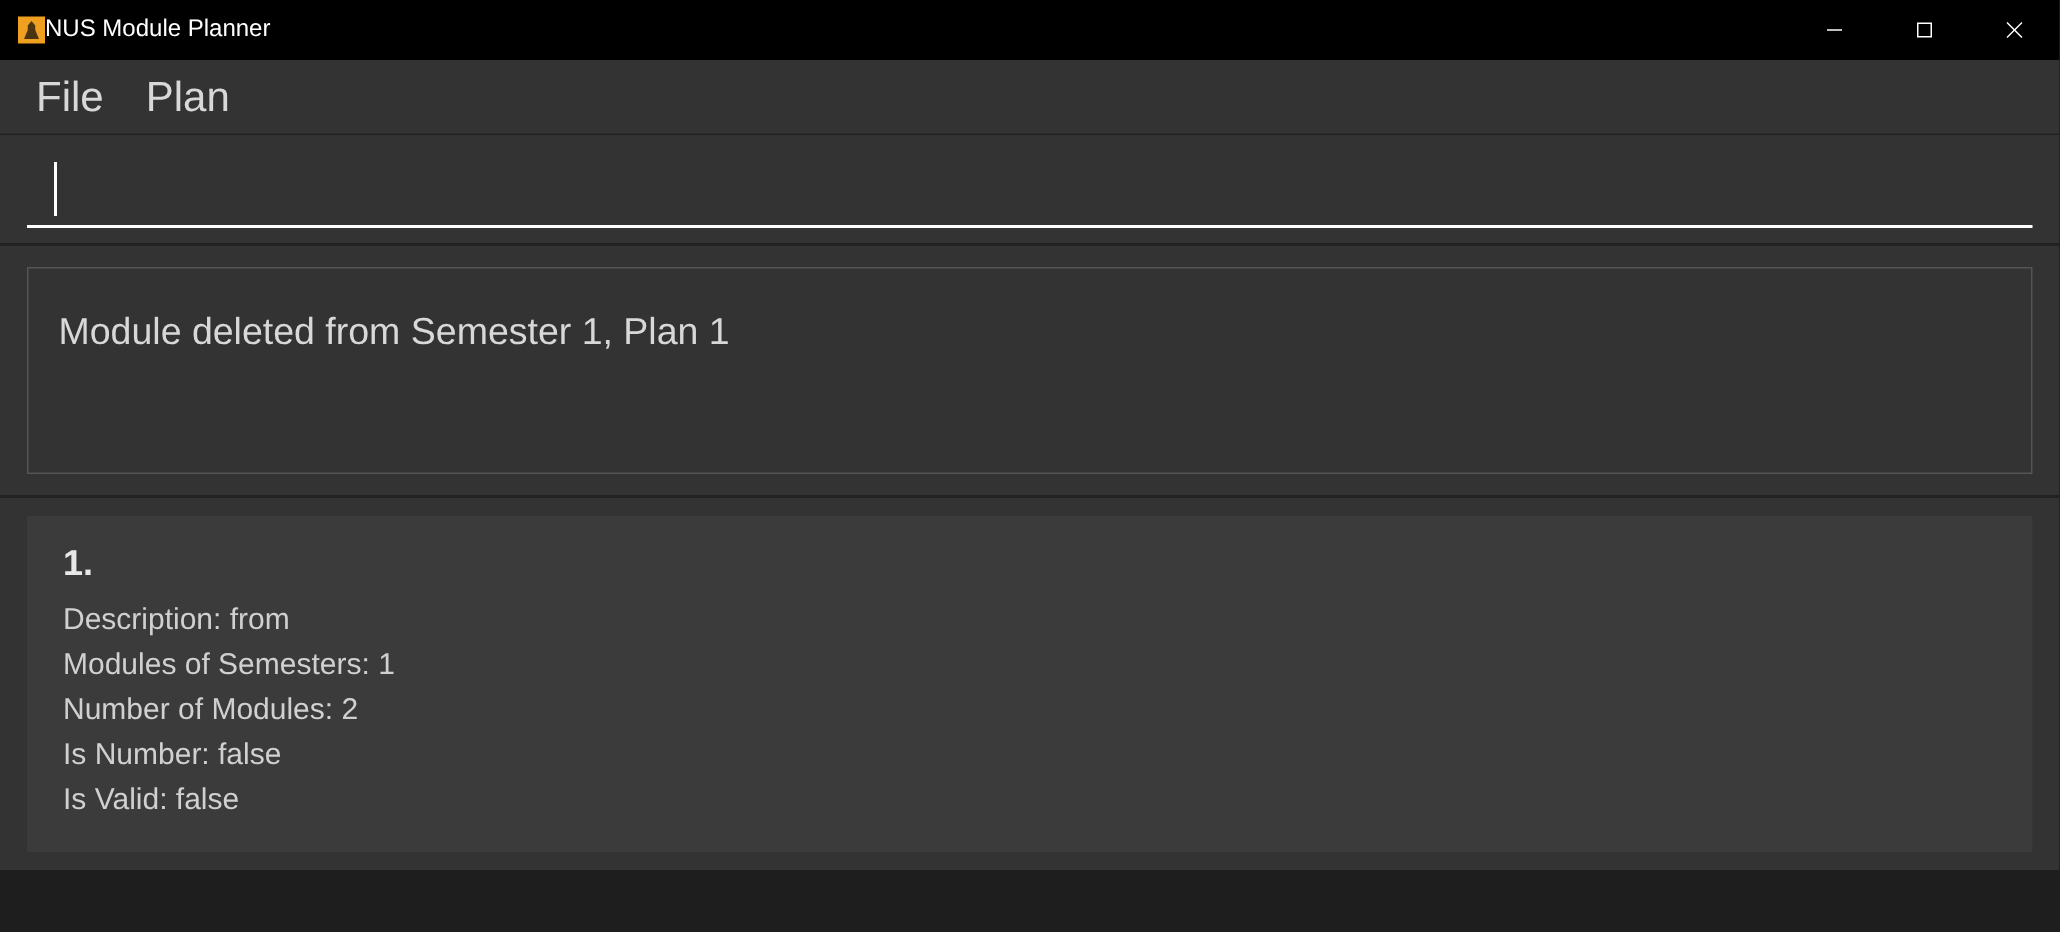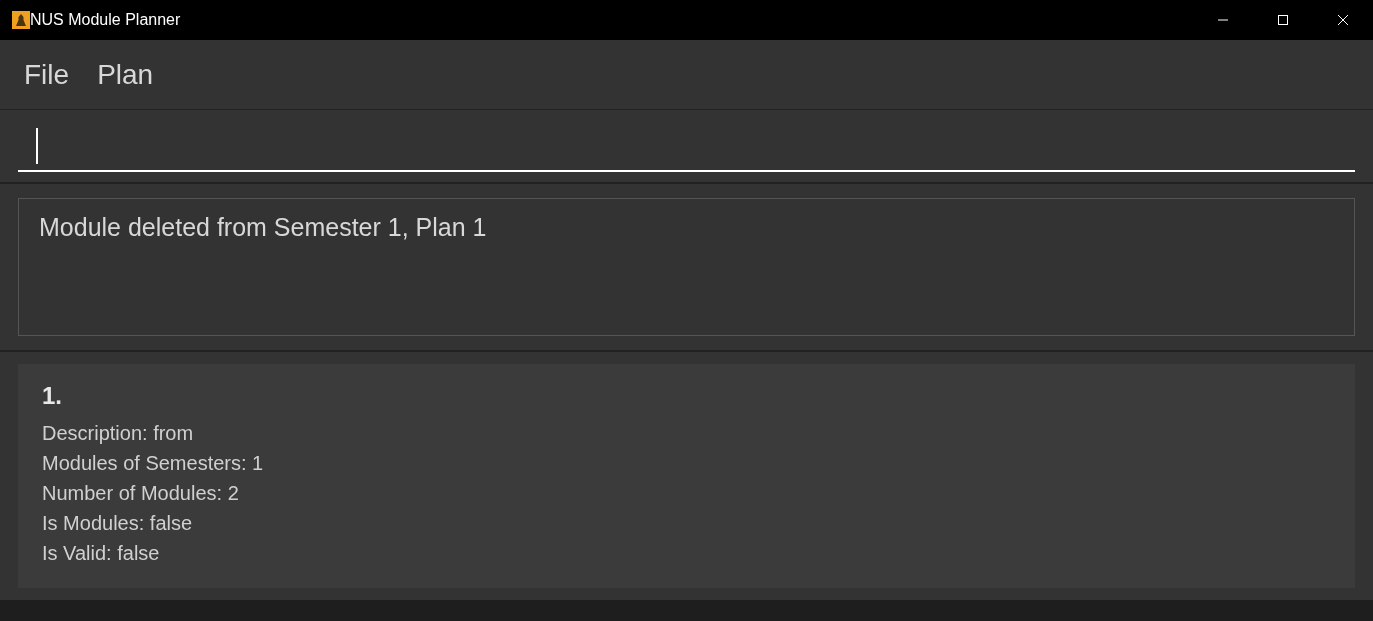--- a/index.html
+++ b/index.html
@@ -54,21 +54,21 @@
     }
     .window-btn {
       width: 60px;
       height: 100%;
       display: flex;
       align-items: center;
       justify-content: center;
       color: #ffffff;
     }
     .menubar {
-      height: 70px;
+      height: 50px;
       background: #333333;
       display: flex;
       align-items: center;
       padding-left: 24px;
       gap: 28px;
       border-bottom: 1px solid #222222;
     }
     .menu-item {
       font-size: 28px;
       font-weight: 300;
@@ -107,21 +107,21 @@
       50% { opacity: 0; }
     }
     .message-area {
       background: #333333;
       padding: 14px 18px 14px 18px;
       border-bottom: 2px solid #222222;
     }
     .message-box {
       border: 1px solid #555555;
       min-height: 138px;
-      padding: 14px 20px;
+      padding: 28px 20px;
     }
     .message-text {
       font-size: 25px;
       font-weight: 300;
       color: #d8d8d8;
     }
     .content-area {
       background: #333333;
       padding: 12px 18px;
     }
@@ -194,19 +194,19 @@
     <div class="plan-detail">
       <span>Description: </span><span>from</span>
     </div>
     <div class="plan-detail">
       <span>Modules of Semesters: </span><span>1</span>
     </div>
     <div class="plan-detail">
       <span>Number of Modules: </span><span>2</span>
     </div>
     <div class="plan-detail">
-      <span>Is Modules: </span><span>false</span>
+      <span>Is Number: </span><span>false</span>
     </div>
     <div class="plan-detail">
       <span>Is Valid: </span><span>false</span>
     </div>
   </div>
 </div>
 
 </body></html>

